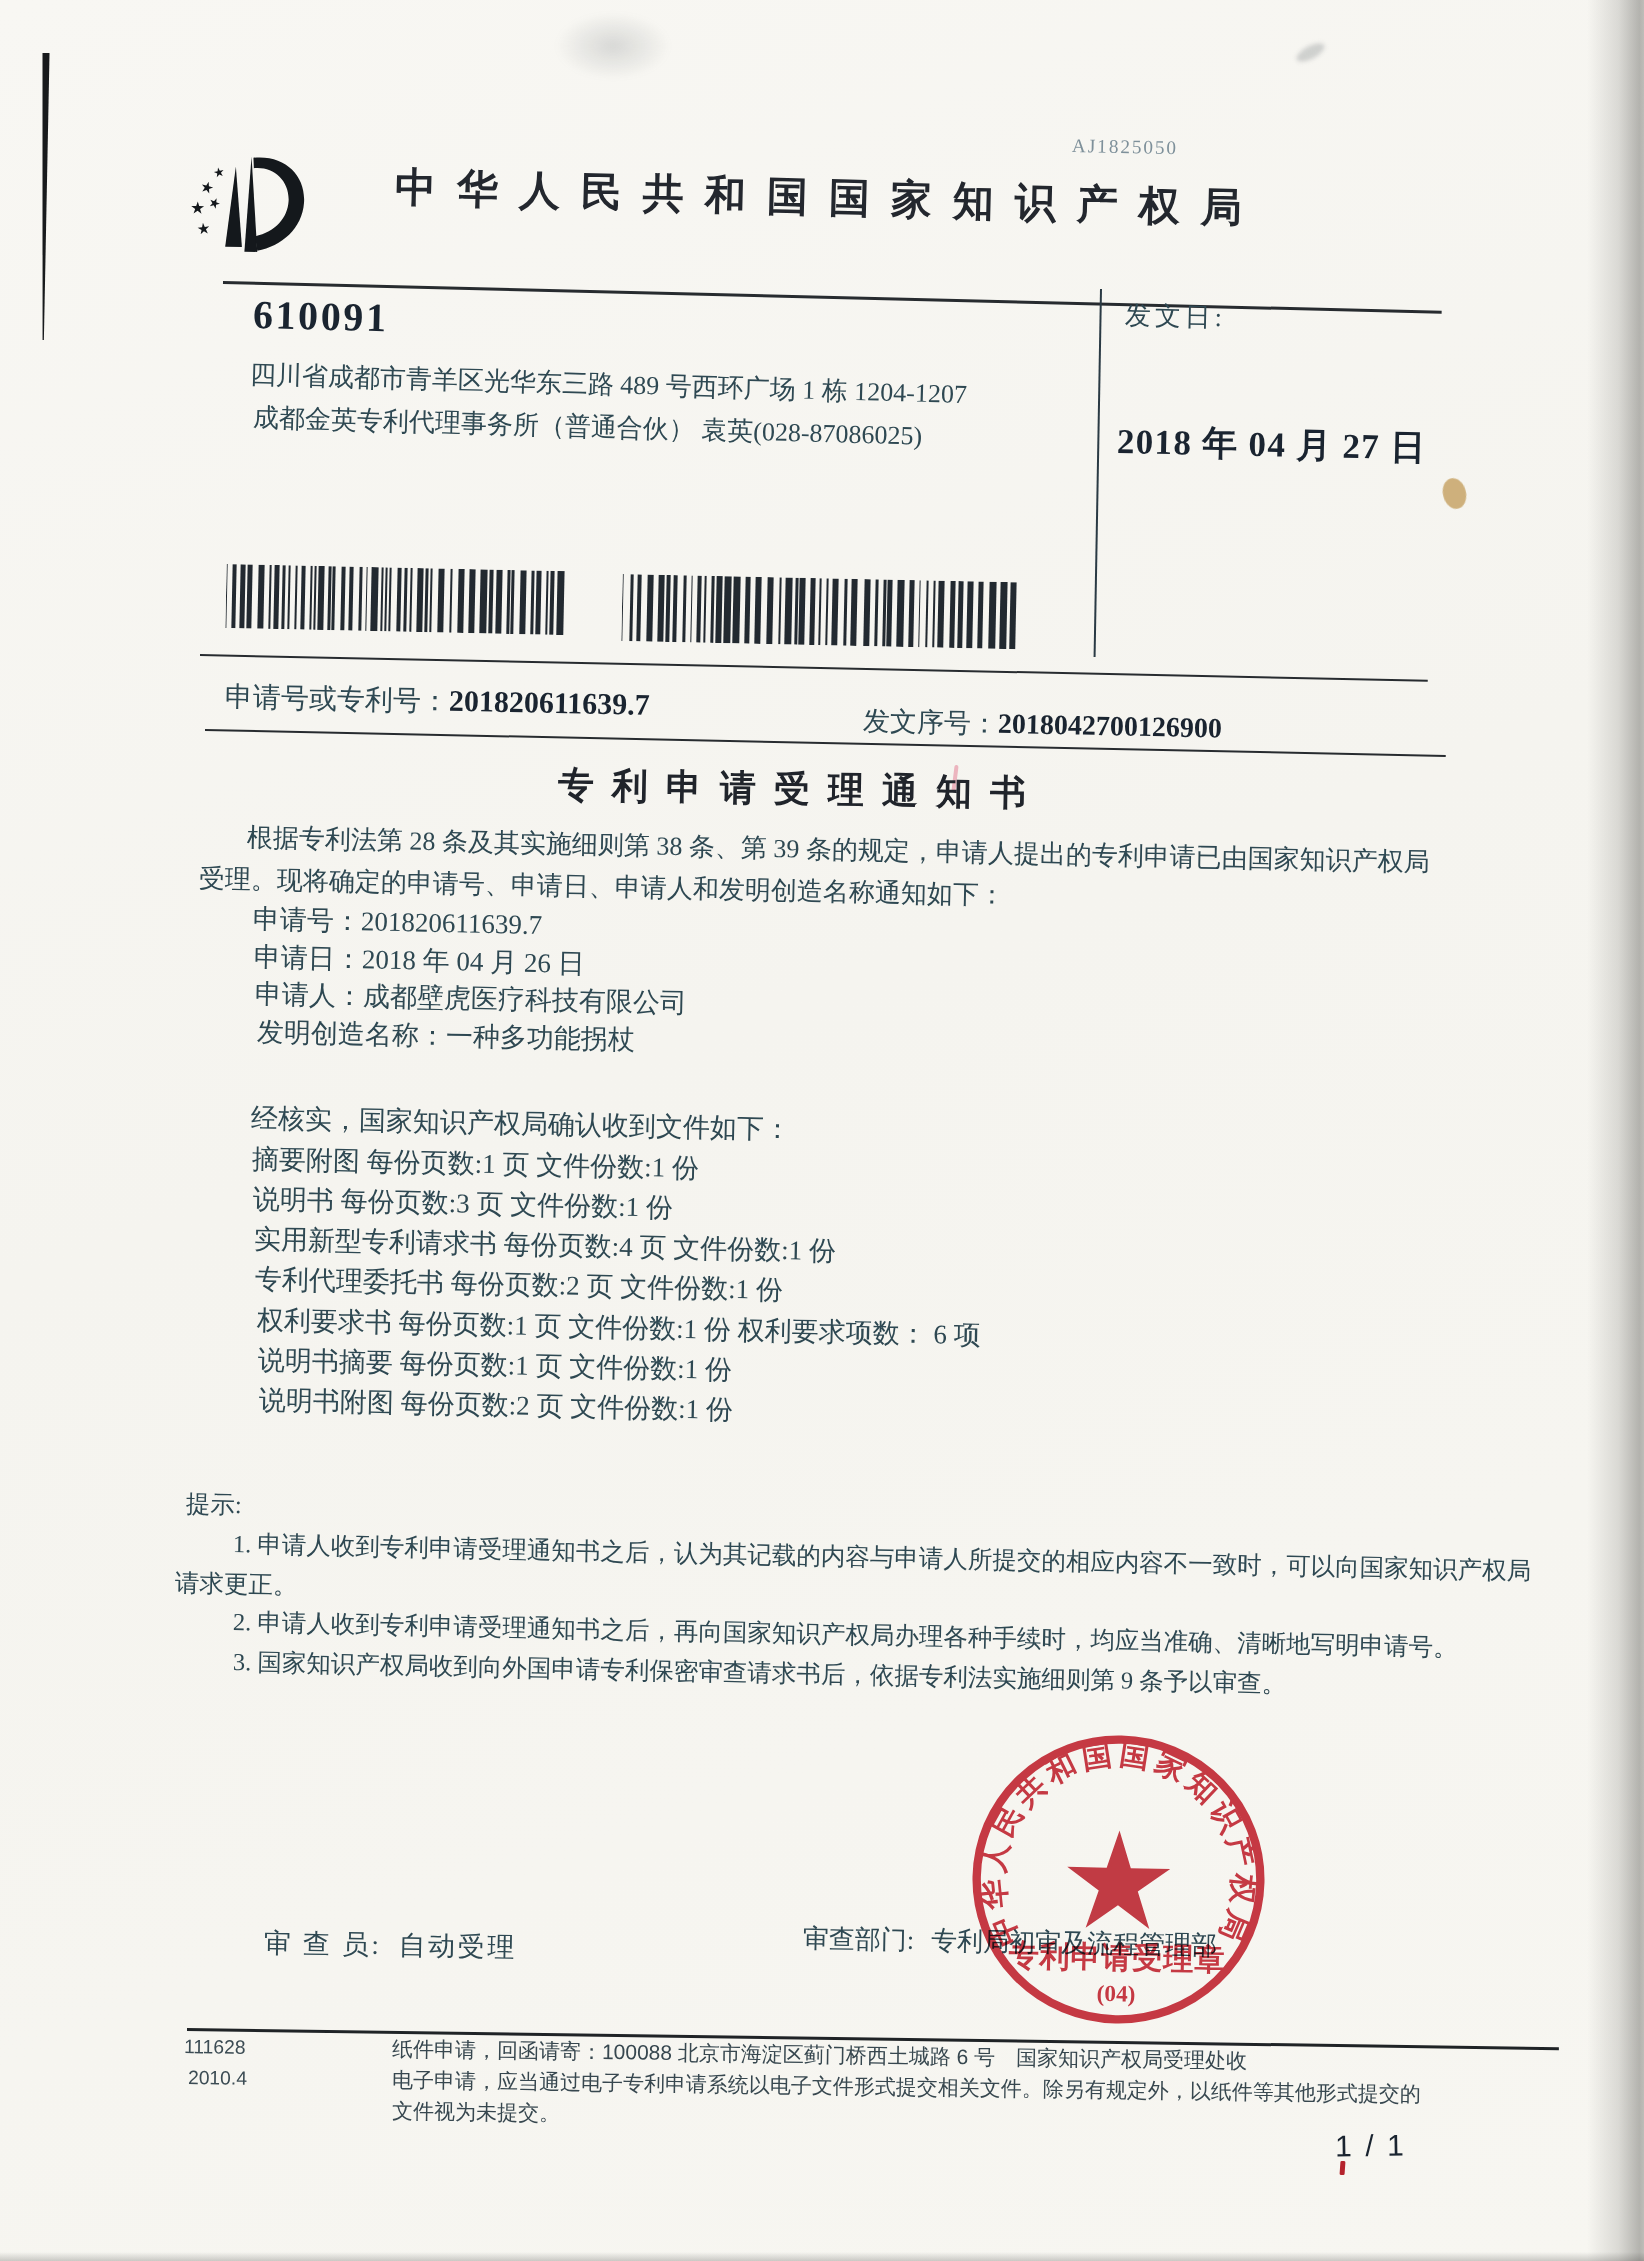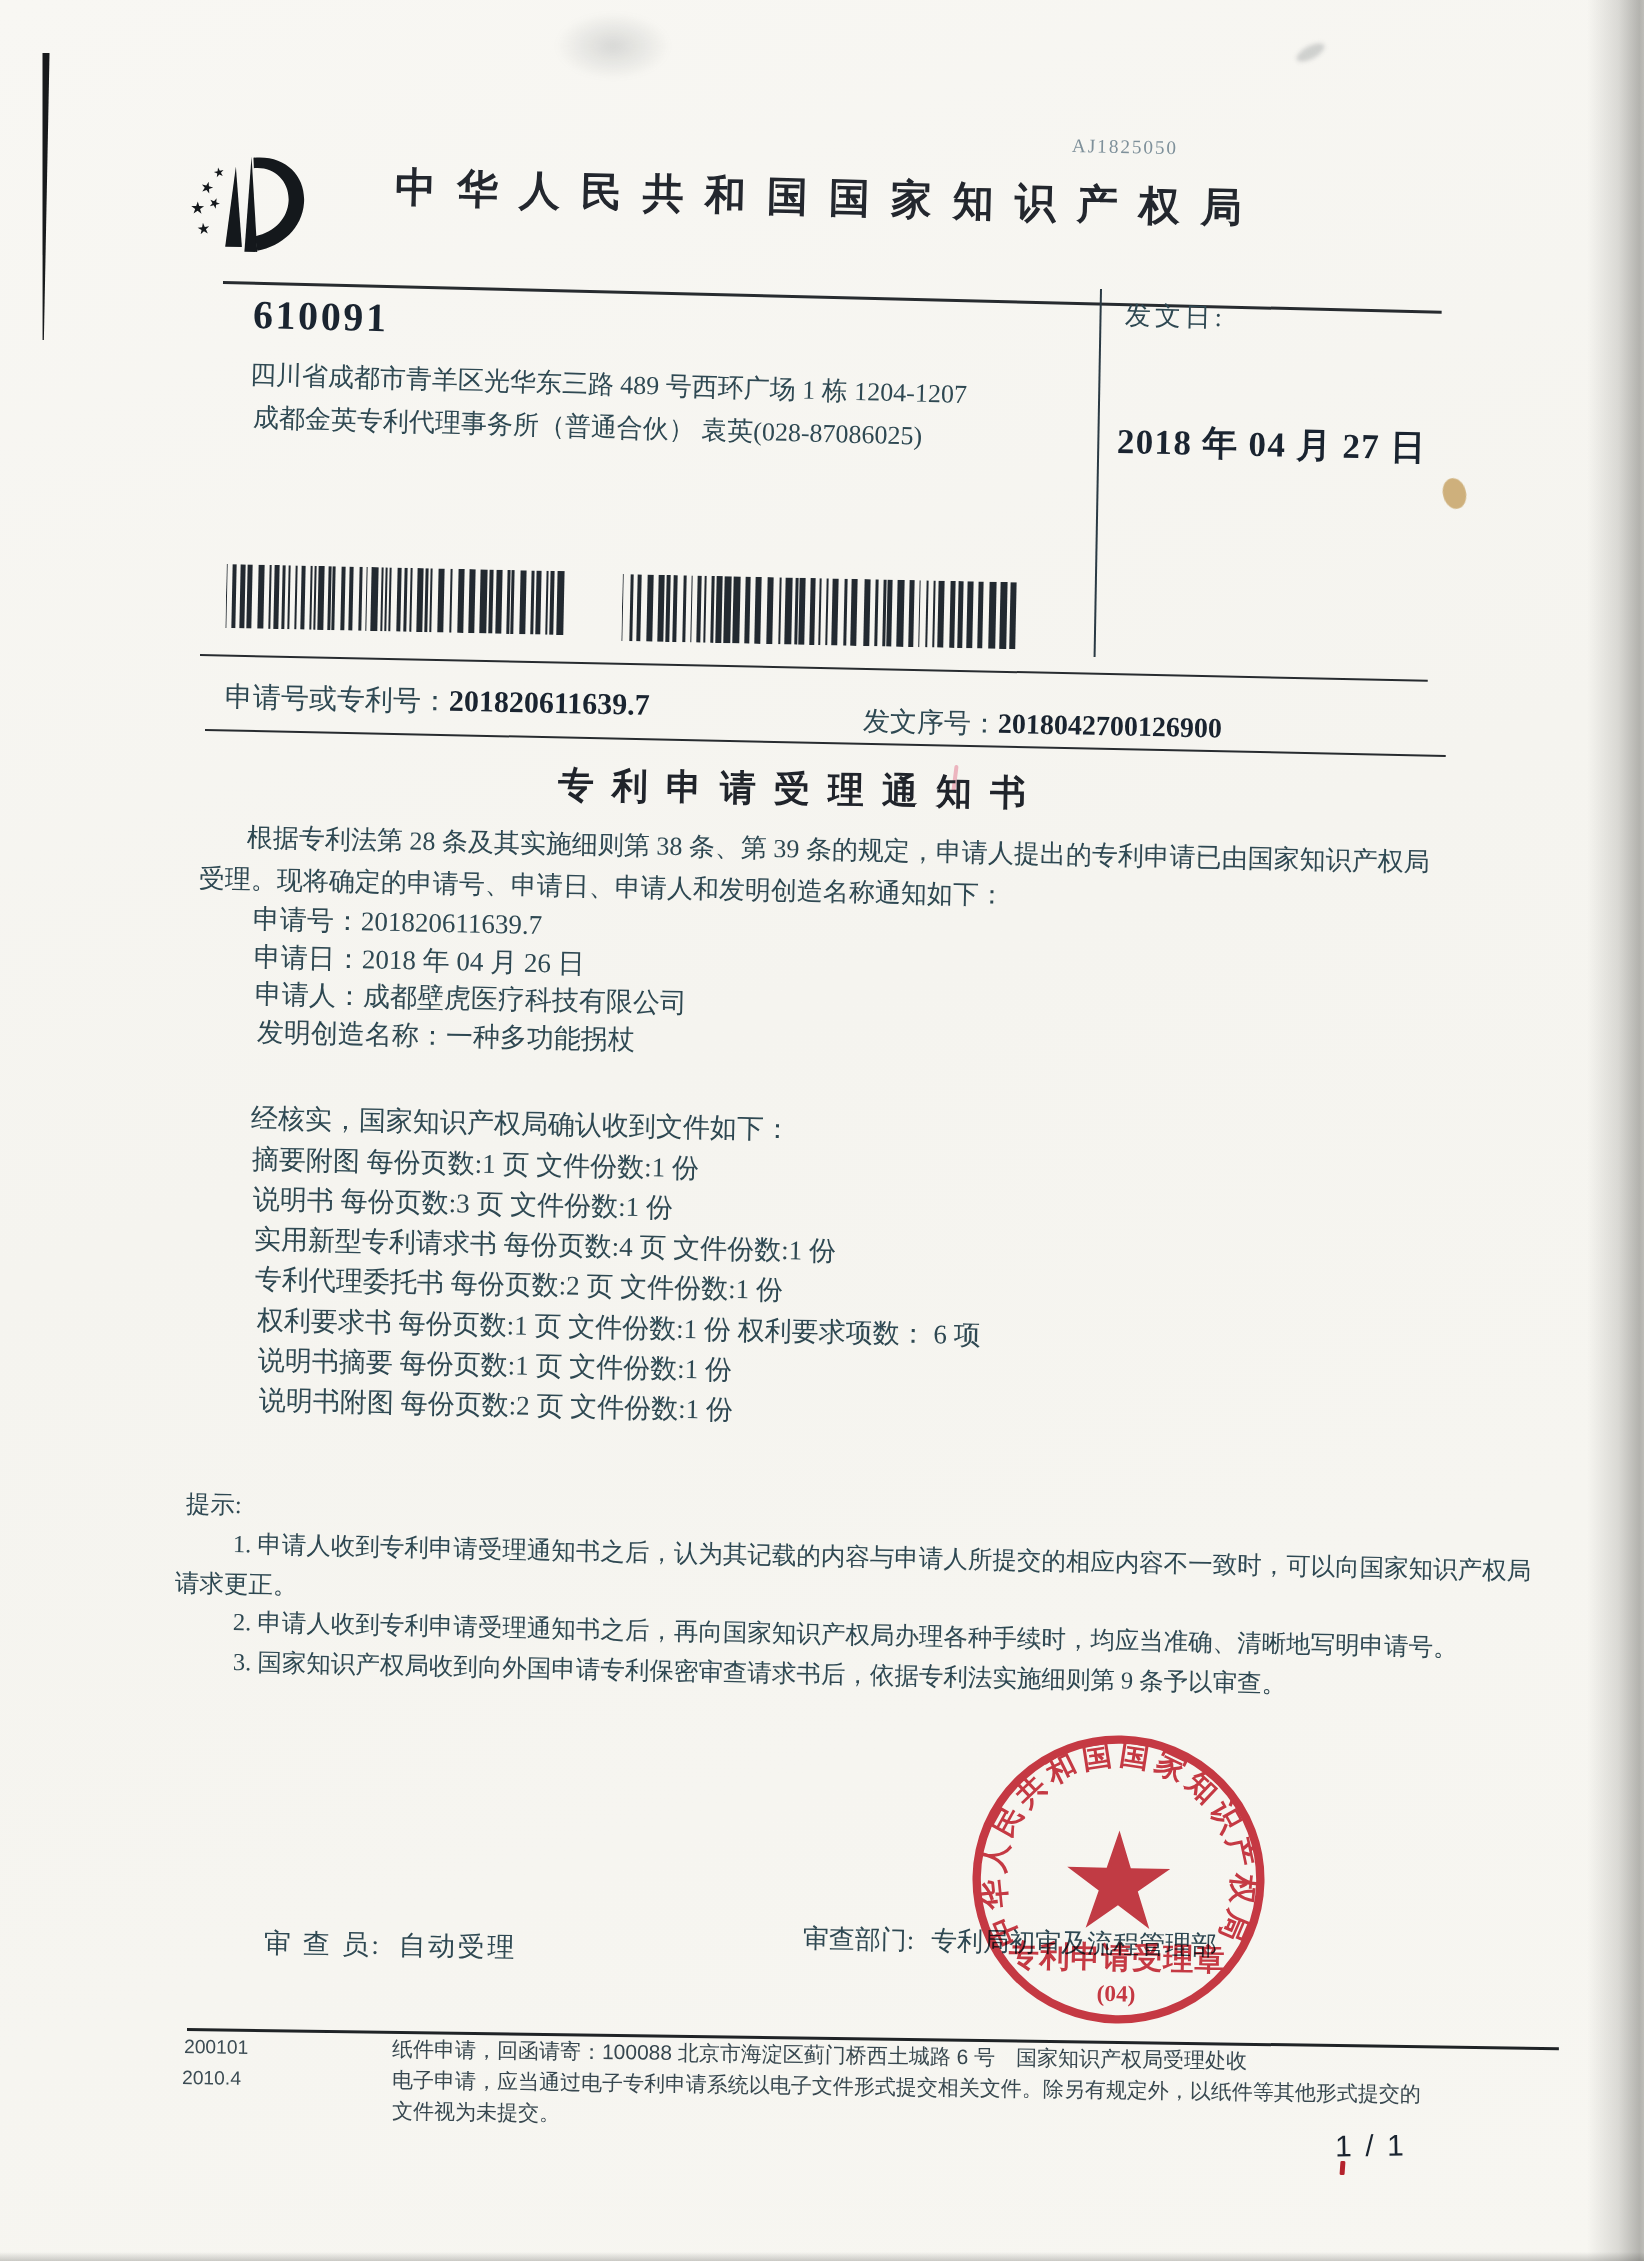--- a/index.html
+++ b/index.html
@@ -284,23 +284,23 @@
     <text font-size="46" font-weight="bold" fill="#c9303d" letter-spacing="8" font-family="'Liberation Serif','DejaVu Serif',serif">
       <textPath href="#stamp-arc" startOffset="0">中华人民共和国国家知识产权局</textPath>
     </text>
     <use href="#star5" transform="translate(235,243) scale(8.4)" fill="#c5323e"></use>
     <text x="235" y="372" text-anchor="middle" font-size="47" font-weight="bold" fill="#c9303d" letter-spacing="1" font-family="'Liberation Serif','DejaVu Serif',serif">专利申请受理章</text>
     <text x="235" y="424" text-anchor="middle" font-size="36" font-weight="bold" fill="#c9303d" font-family="'Liberation Serif','DejaVu Serif',serif">(04)</text>
   </svg>
 
   <div class="abs r08" style="left:187px;top:2028px;width:1372px;height:3.2px;background:#1f2326"></div>
   <div class="abs sans t30 r08" style="left:184px;top:2036px;color:#3c4c54">
-    <span>200101</span>
-  </div>
-  <div class="abs sans t30 r08" style="left:182px;top:2067px;color:#3c4c54">
+    <span>111628</span>
+  </div>
+  <div class="abs sans t30 r08" style="left:188px;top:2067px;color:#3c4c54">
     <span>2010.4</span>
   </div>
   <div class="abs sans t33 r08" style="left:392px;top:2035px;color:#37474f">
     <span>纸件申请，回函请寄：100088 北京市海淀区蓟门桥西土城路 6 号　国家知识产权局受理处收</span>
   </div>
   <div class="abs sans t33 r08" style="left:392px;top:2066px;color:#37474f">
     <span>电子申请，应当通过电子专利申请系统以电子文件形式提交相关文件。除另有规定外，以纸件等其他形式提交的</span>
   </div>
   <div class="abs sans t33 r08" style="left:392px;top:2097px;color:#37474f">
     <span>文件视为未提交。</span>

